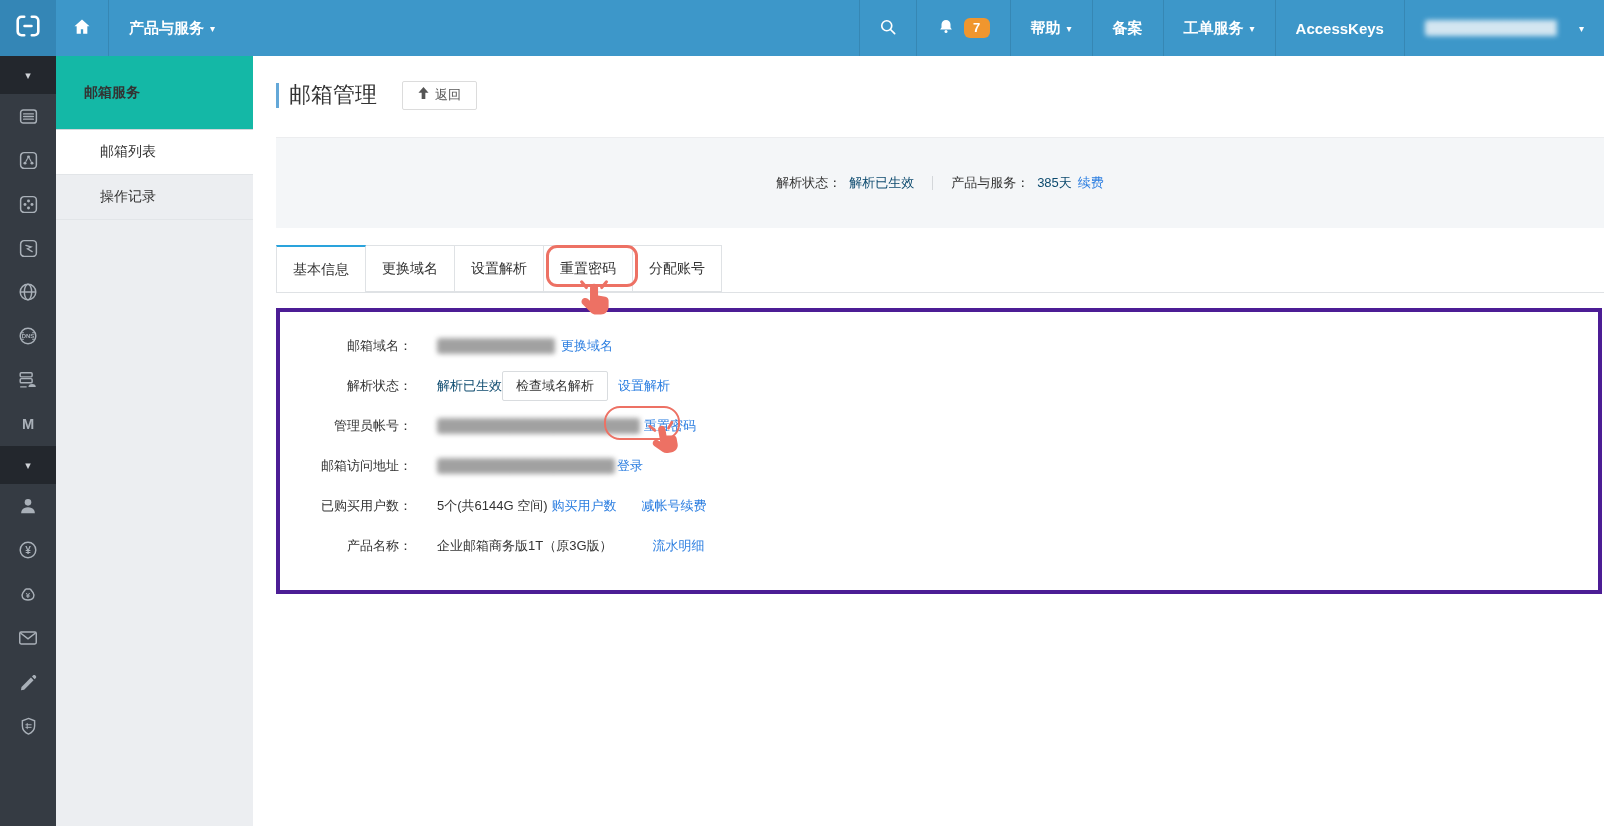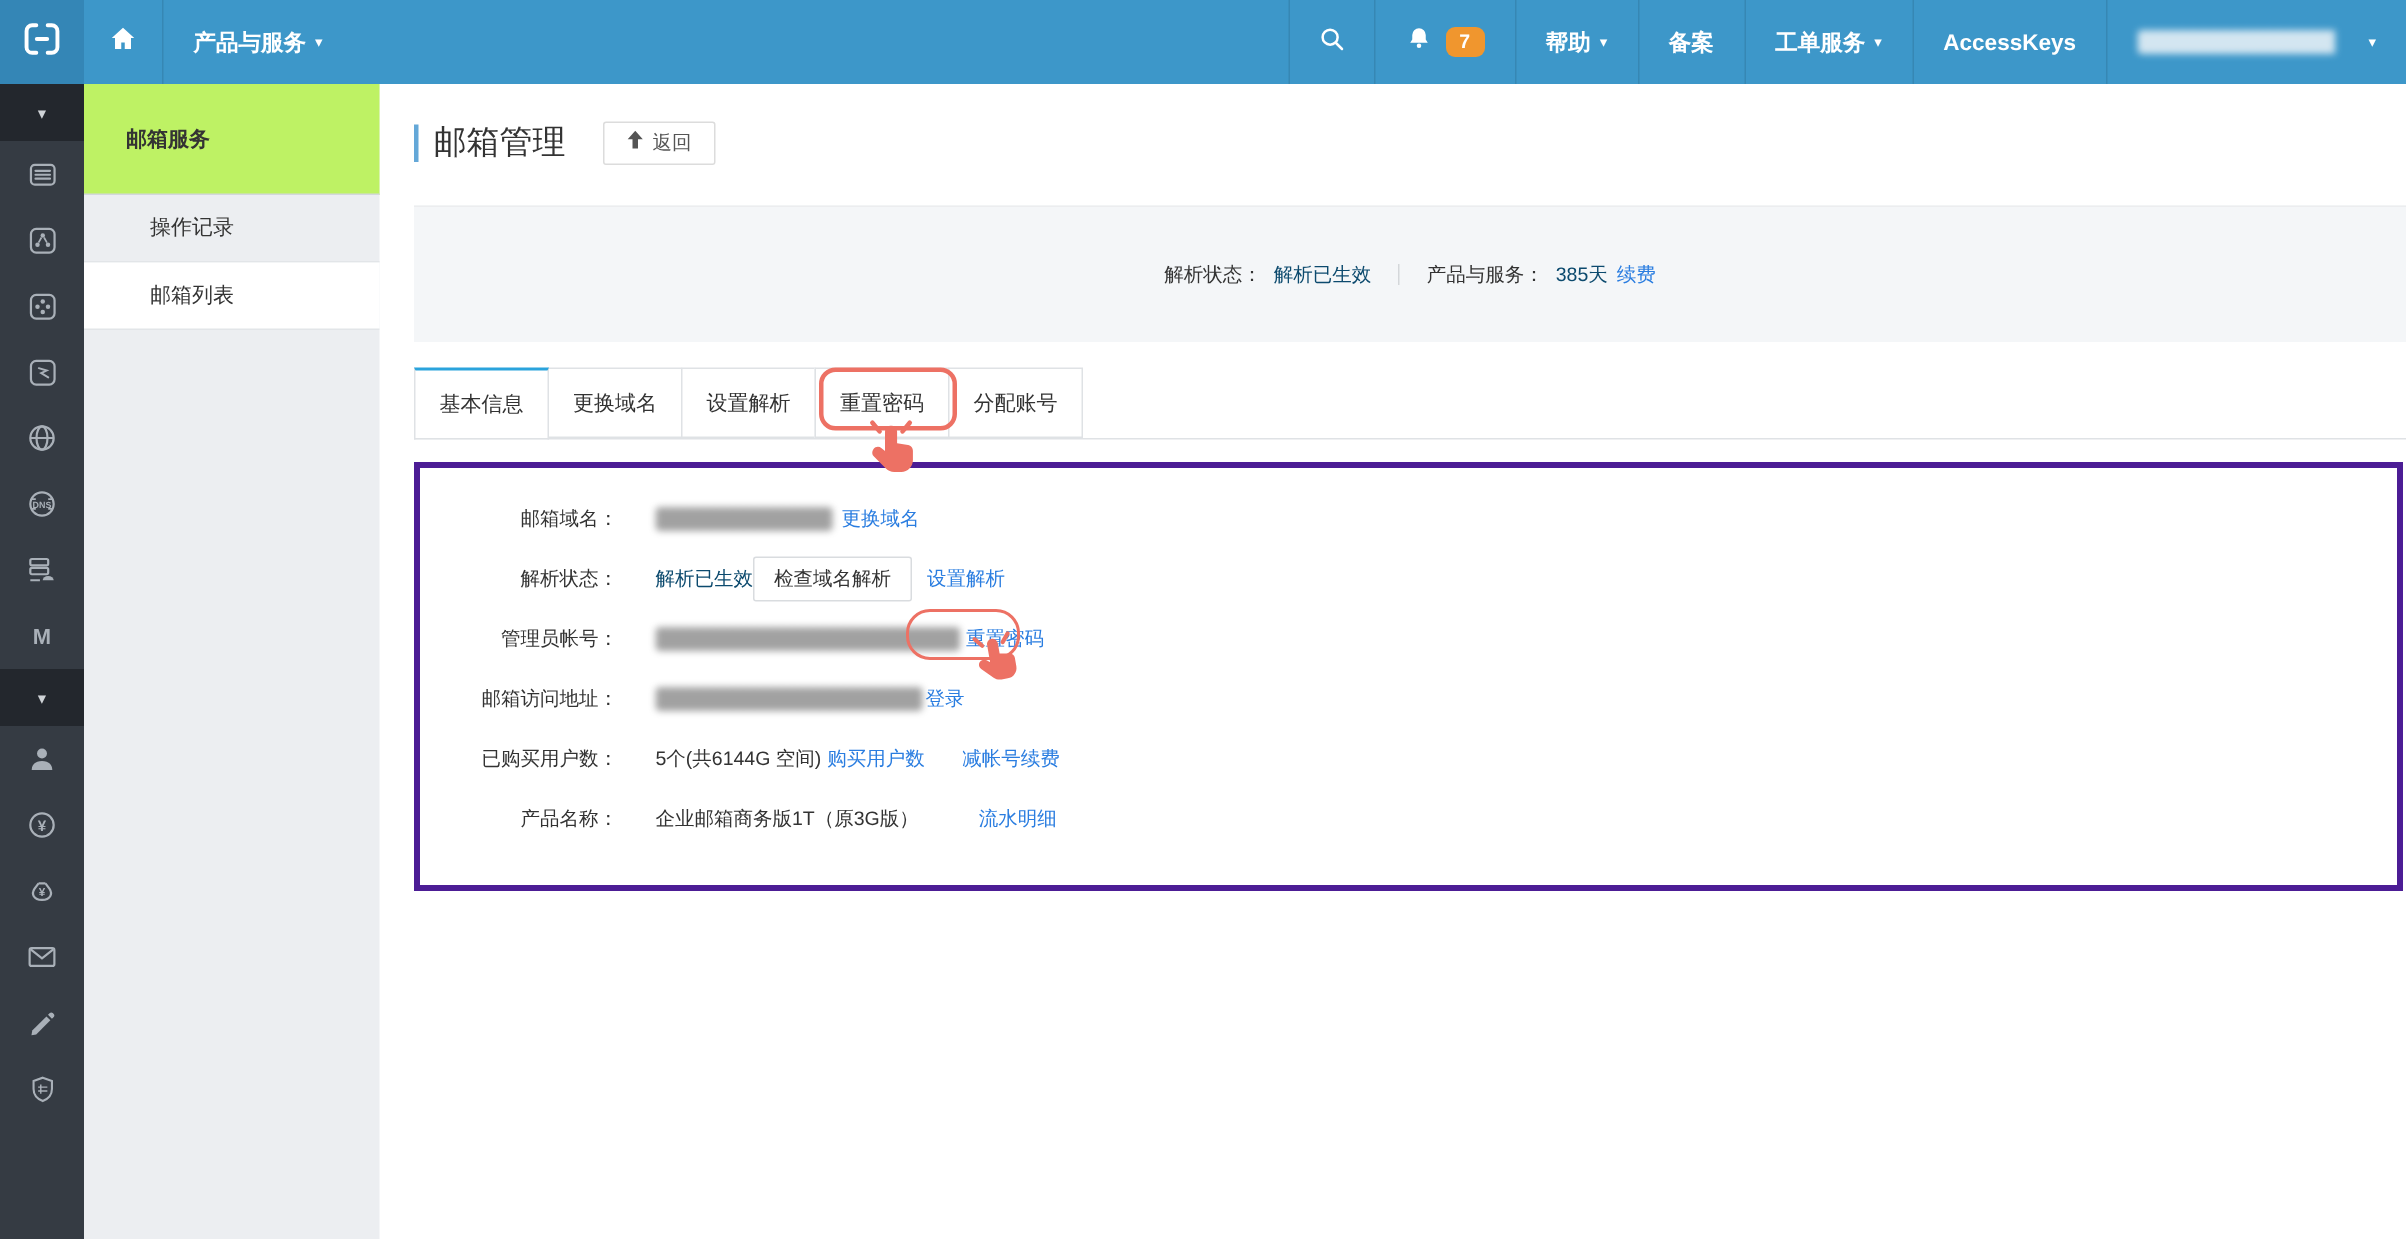--- a/index.html
+++ b/index.html
@@ -26,21 +26,21 @@
   .w-admin{width:203px;}
   .w-web{width:178px;}
   
   .iconbar{position:absolute;top:56px;left:0;width:56px;height:770px;background:#353b43;z-index:5;}
   .side-band{height:38px;background:#23272d;display:flex;align-items:center;justify-content:center;color:#cfd3d7;font-size:11px;cursor:pointer;}
   .sicon{height:44px;display:flex;align-items:center;justify-content:center;color:#a9b0b8;cursor:pointer;}
   .sicon svg{display:block;}
   .sicon text{fill:#a9b0b8;font-family:"Liberation Sans","DejaVu Sans",sans-serif;}
   
   .subbar{position:absolute;top:56px;left:56px;width:197px;height:770px;background:#eceef1;z-index:4;}
-  .ss-header{height:74px;background:#bef264;border-bottom:1px solid #d3d7db;display:flex;align-items:center;padding-left:28px;font-size:14px;font-weight:bold;color:#333;box-sizing:border-box;}
+  .ss-header{height:74px;background:#14b8a6;border-bottom:1px solid #d3d7db;display:flex;align-items:center;padding-left:28px;font-size:14px;font-weight:bold;color:#333;box-sizing:border-box;}
   .ss-item{height:45px;display:flex;align-items:center;padding-left:44px;font-size:14px;color:#333;border-bottom:1px solid #e2e5e8;cursor:pointer;box-sizing:border-box;}
   .ss-item.active{background:#fff;}
   
   .main{position:absolute;top:56px;left:253px;right:0;bottom:0;background:#fff;}
   .page-header{position:absolute;top:25px;left:23px;height:28px;display:flex;align-items:center;}
   .accent{width:3px;height:25px;background:#64a8d8;margin-right:10px;}
   .page-title{font-size:22px;color:#333;}
   .back-btn{margin-left:25px;height:27px;padding:0 15px;border:1px solid #dcdcdc;background:#fff;border-radius:2px;display:flex;align-items:center;gap:6px;font-size:13px;color:#555;cursor:pointer;}
   .status-band{position:absolute;top:81px;left:23px;right:0;height:91px;background:#f4f6f8;border-top:1px solid #ecedef;display:flex;align-items:center;justify-content:center;font-size:13px;color:#333;box-sizing:border-box;}
   .green{color:#0c4a6e;}
@@ -255,22 +255,22 @@
       <svg width="21" height="21" viewBox="0 0 24 24" fill="none" stroke="#a9b0b8" stroke-width="1.6">
         <path d="M12 2.8 l7 2.6 v6 c0 4.6-3 7.6-7 9.2 -4-1.6-7-4.6-7-9.2 v-6 z"></path>
         <path d="M8.5 10 h7 M8.5 13 h7 M10.5 8 v7" stroke-width="1.1"></path>
       </svg>
     </span>
   </div>
 </div>
 
 <div class="subbar">
   <div class="ss-header">邮箱服务</div>
+  <div class="ss-item active">邮箱列表</div>
   <div class="ss-item">操作记录</div>
-  <div class="ss-item active">邮箱列表</div>
 </div>
 
 <div class="main">
 
   <div class="page-header">
     <div class="accent"></div>
     <div class="page-title">邮箱管理</div>
     <div class="back-btn">
       <span>
         <svg width="11" height="13" viewBox="0 0 12 14" fill="#555">

